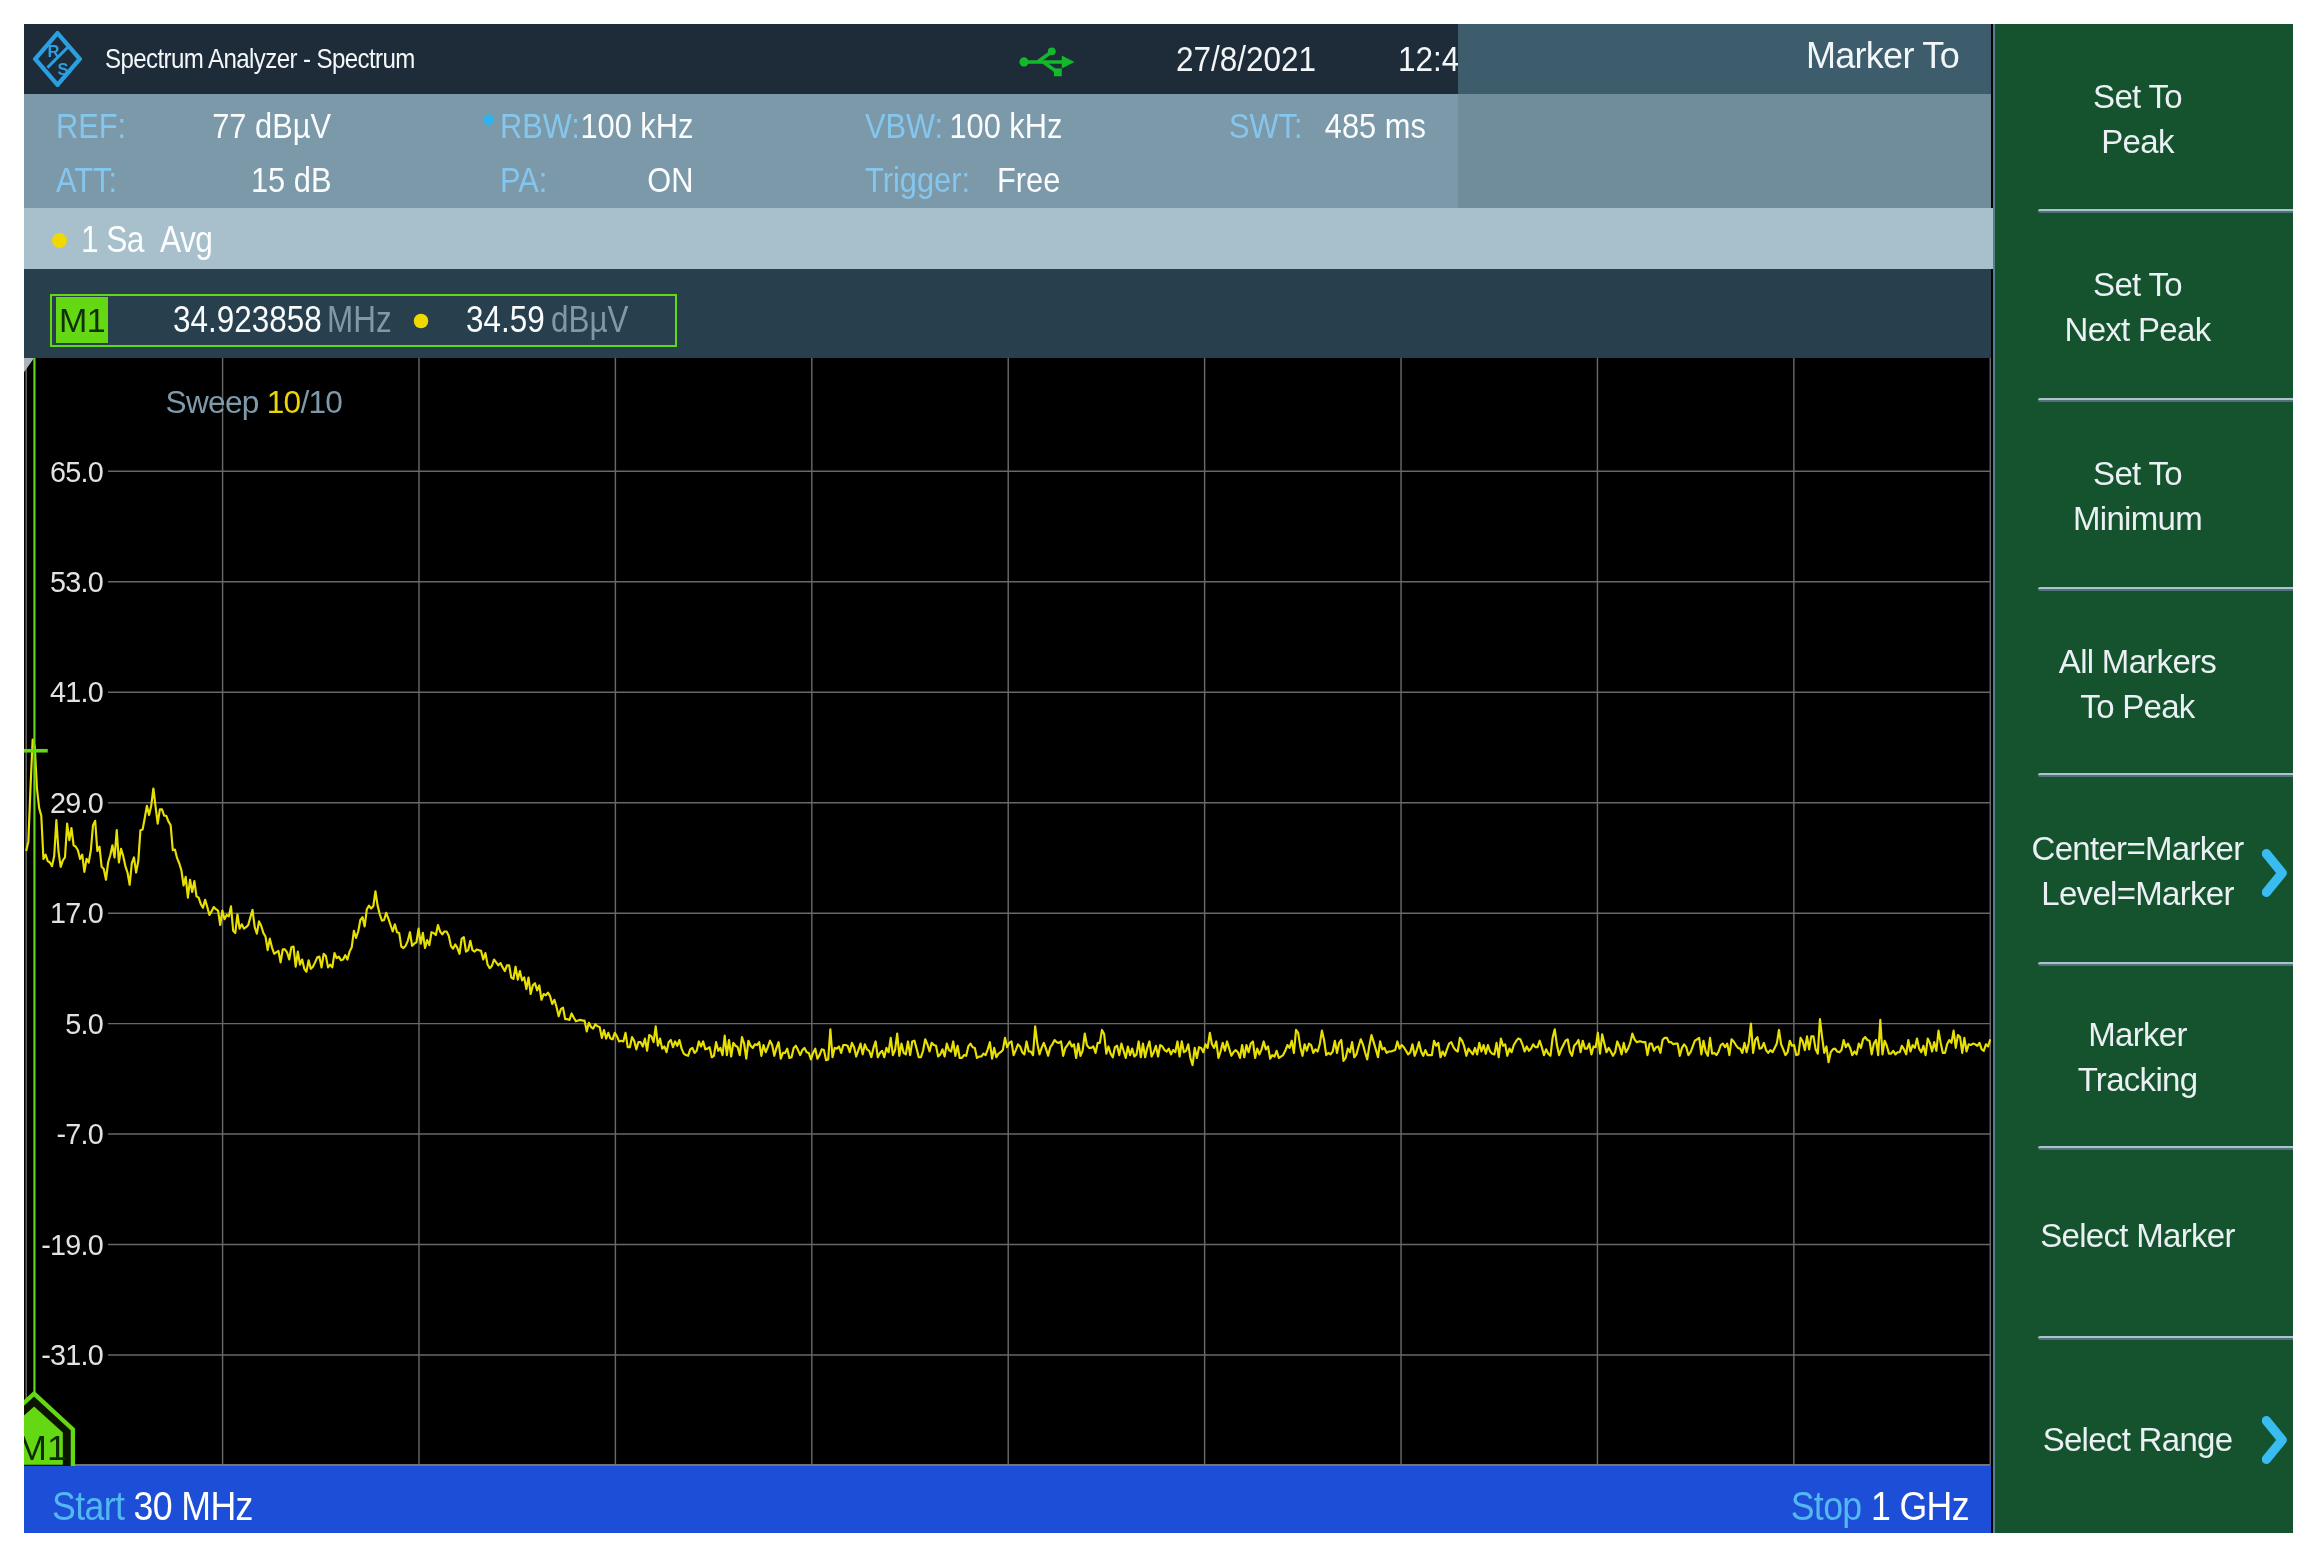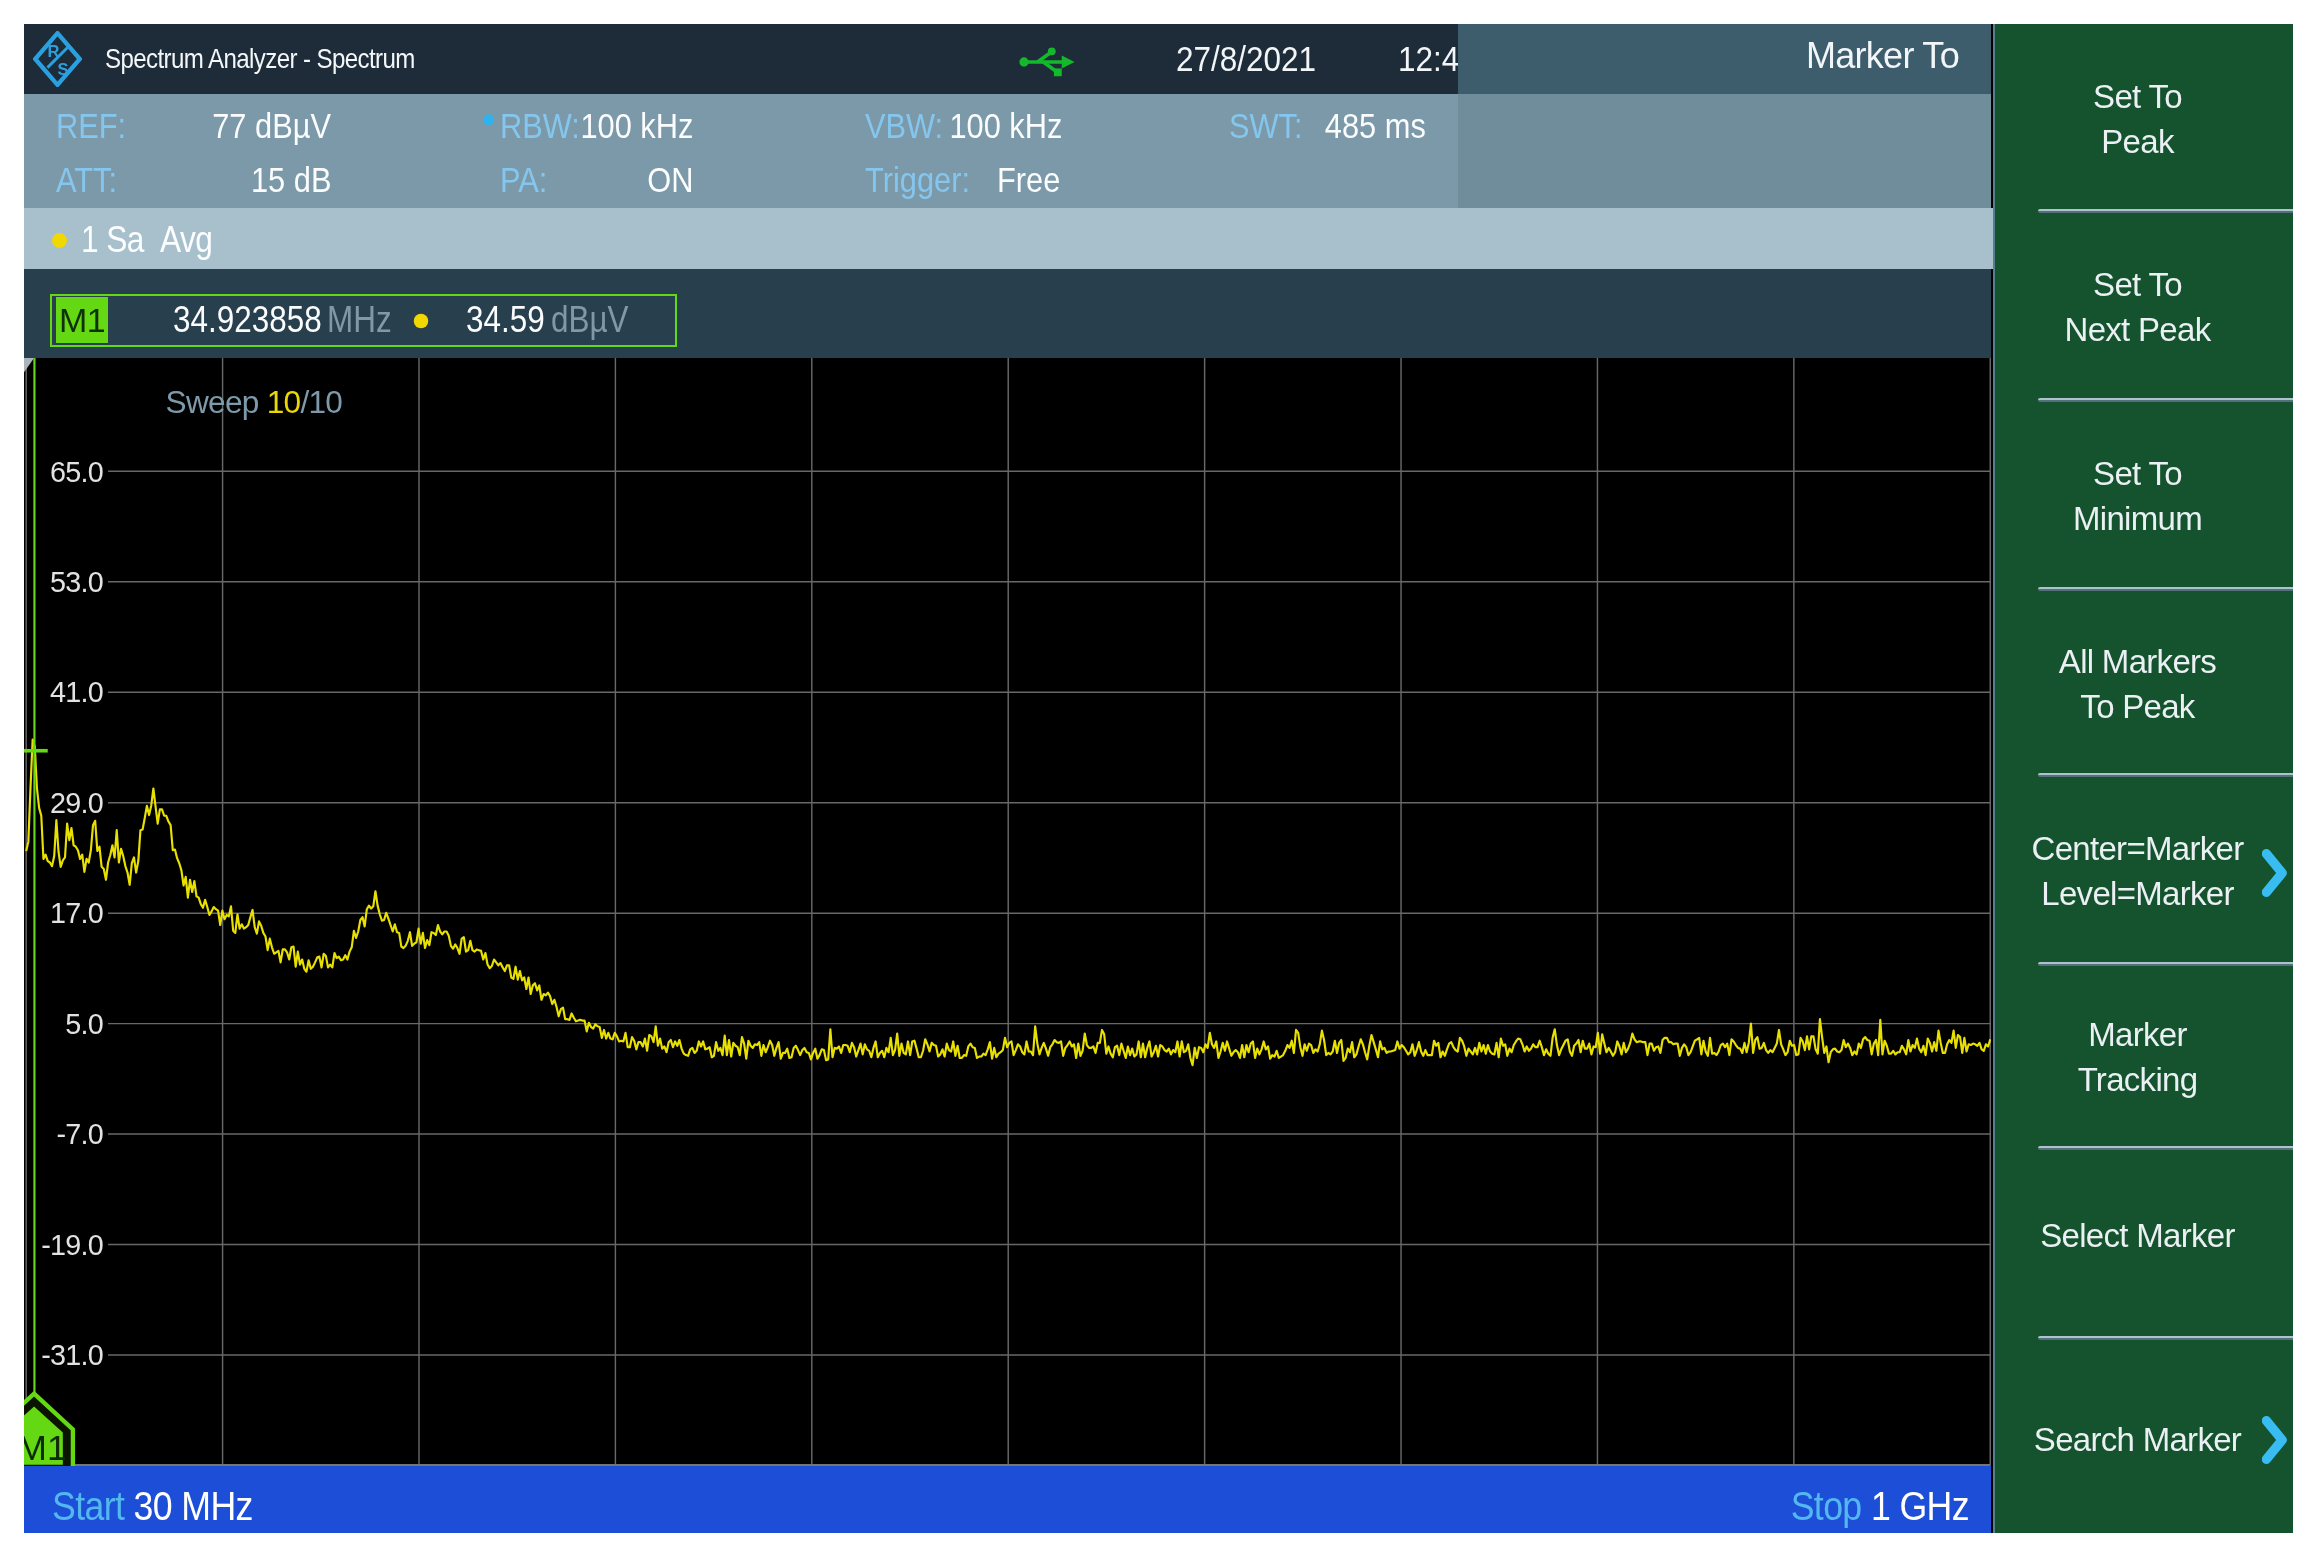--- a/index.html
+++ b/index.html
@@ -152,21 +152,21 @@
       <div class="sep" style="top:938px"></div>
       <div class="sep" style="top:1122px"></div>
       <div class="sep" style="top:1312px"></div>
     <div class="btn" style="top:50px">Set To<br>Peak</div>
     <div class="btn" style="top:238px">Set To<br>Next Peak</div>
     <div class="btn" style="top:427px">Set To<br>Minimum</div>
     <div class="btn" style="top:615px">All Markers<br>To Peak</div>
     <div class="btn" style="top:802px">Center=Marker<br>Level=Marker</div>
     <div class="btn" style="top:988px">Marker<br>Tracking</div>
     <div class="btn" style="top:1189px">Select Marker</div>
-    <div class="btn" style="top:1393px">Search Marker</div>
+    <div class="btn" style="top:1393px">Select Range</div>
     <svg class="abs" style="left:267px;top:824px" width="26" height="50" viewBox="0 0 36 70">
       <polyline points="6,8 28,35 6,62" fill="none" stroke="#38bcf2" stroke-width="13" stroke-linecap="round" stroke-linejoin="round"></polyline>
       </svg>
     <svg class="abs" style="left:267px;top:1391px" width="26" height="50" viewBox="0 0 36 70">
       <polyline points="6,8 28,35 6,62" fill="none" stroke="#38bcf2" stroke-width="13" stroke-linecap="round" stroke-linejoin="round"></polyline>
       </svg>
   </div>
 </div>
 
 </body></html>

